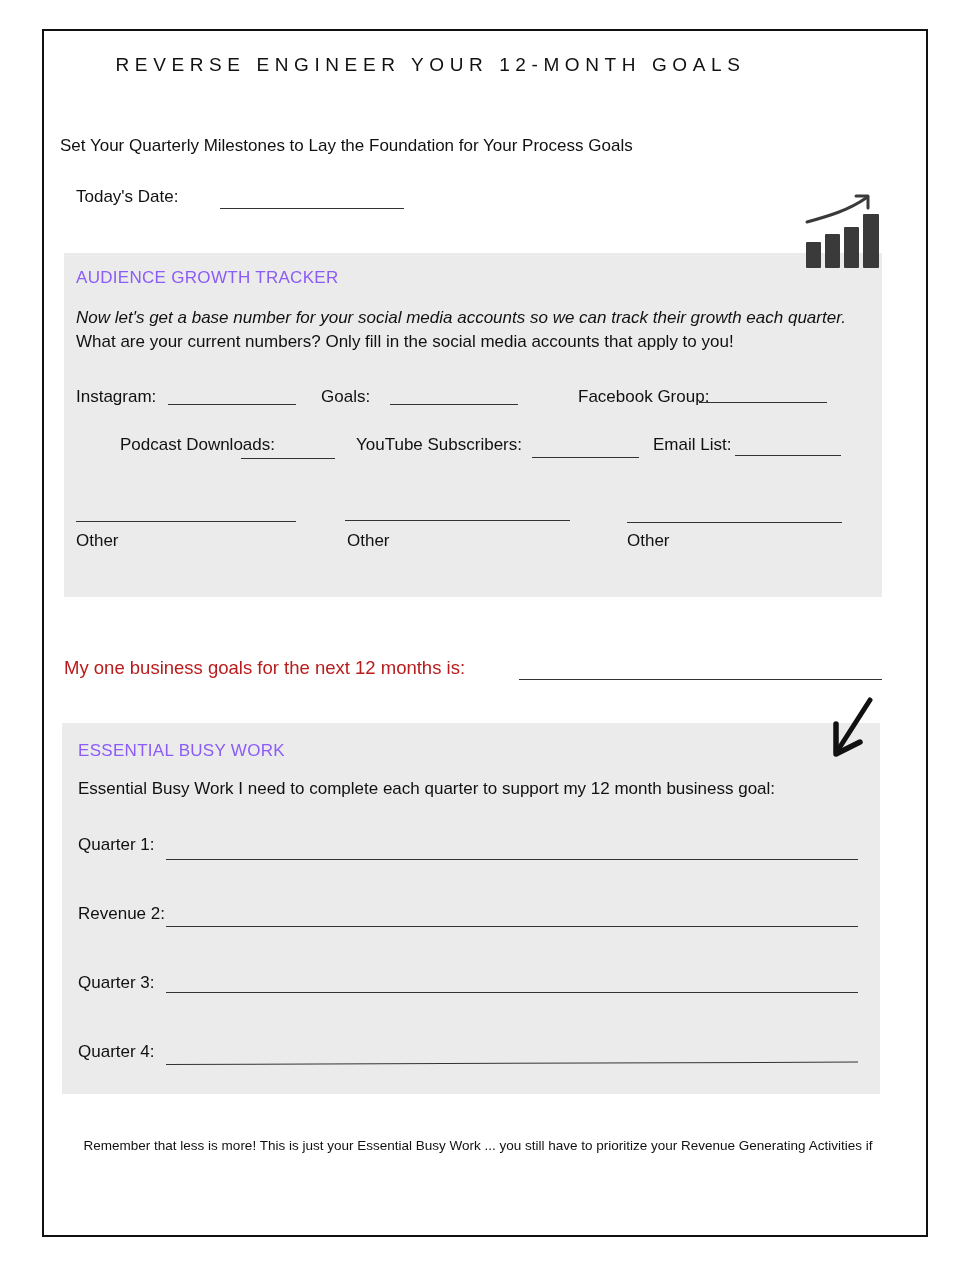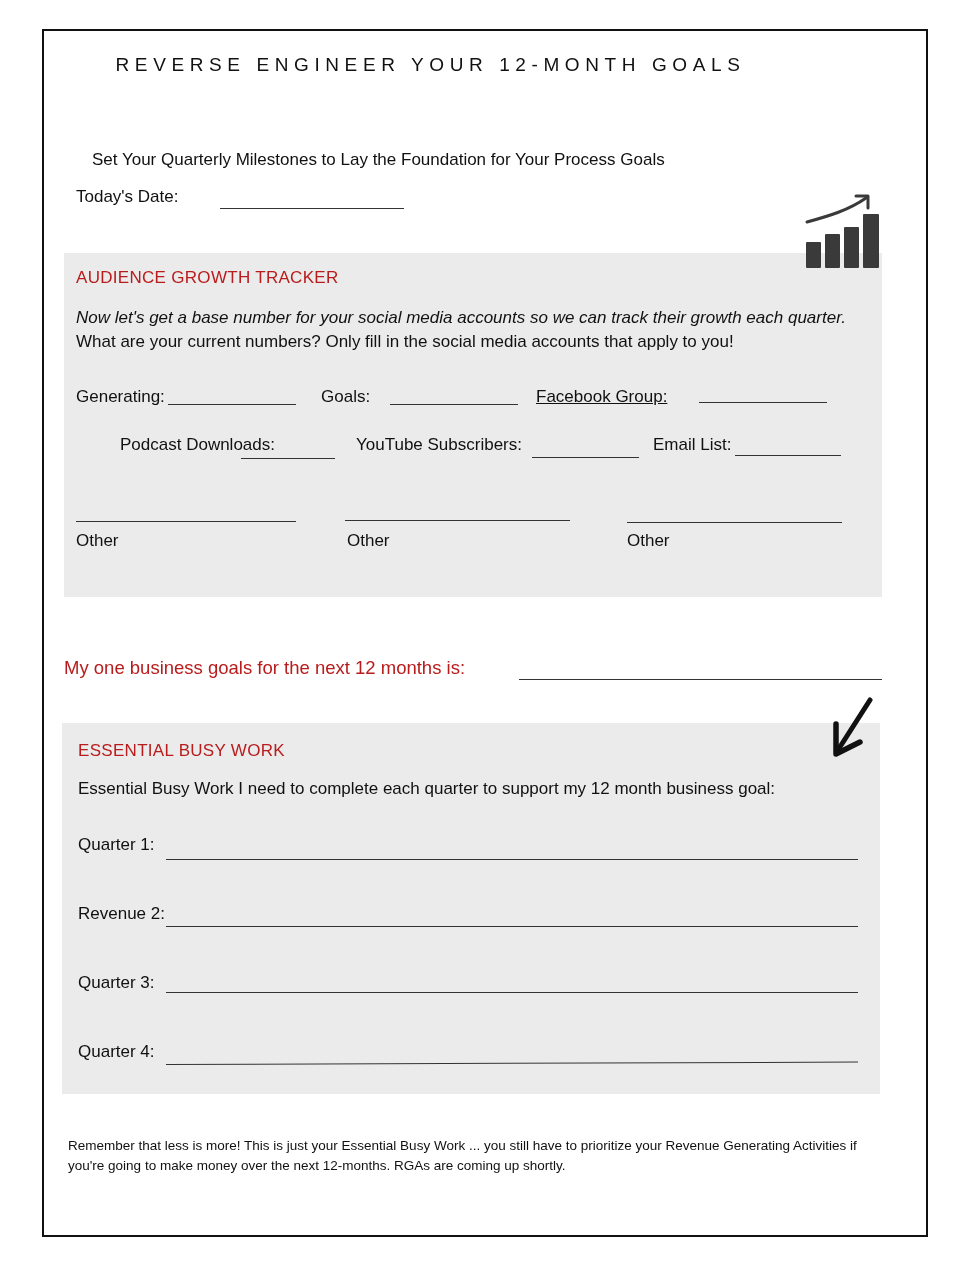--- a/index.html
+++ b/index.html
@@ -3,58 +3,58 @@
 <meta charset="utf-8">
 <style>
   html, body { margin: 0; padding: 0; background: #ffffff; }
   body { width: 971px; height: 1267px; position: relative; overflow: hidden; font-family: "Liberation Sans", sans-serif; color: #111; }
   .frame { position: absolute; left: 42px; top: 29px; width: 886px; height: 1208px; border: 2.5px solid #111; box-sizing: border-box; }
   .abs { position: absolute; }
   .title { left: 0; width: 861px; top: 54px; text-align: center; font-size: 19px; letter-spacing: 5.6px; font-weight: 500; color: #111; }
   .txt { font-size: 17px; color: #111; white-space: nowrap; }
   .line { position: absolute; height: 0; border-top: 1.6px solid #333; }
   .panel { position: absolute; background: #ebebeb; }
-  .heading { font-size: 17px; letter-spacing: 0.3px; color: #b91c1c; }
+  .heading { font-size: 17px; letter-spacing: 0.3px; color: #8b5cf6; }
   .goal { font-size: 18.5px; color: #b91c1c; }
   .foot { font-size: 13.5px; line-height: 20px; color: #111; white-space: normal; }
 </style>
 </head>
 <body>
 
 <div class="frame"></div>
 
 <div class="abs title">REVERSE ENGINEER YOUR 12-MONTH GOALS</div>
 
-<div class="abs txt" style="left:92px; top:136px;margin-top:14px;">Set Your Quarterly Milestones to Lay the Foundation for Your Process Goals</div>
+<div class="abs txt" style="left:60px; top:136px;">Set Your Quarterly Milestones to Lay the Foundation for Your Process Goals</div>
 
 <div class="abs txt" style="left:76px; top:187px;">Today's Date:</div>
 <div class="line" style="left:220px; top:208px; width:184px;"></div>
 
 <div class="panel" style="left:64px; top:253px; width:818px; height:344px;"></div>
 
 <svg class="abs" style="left:804px; top:192px;" width="78" height="78" viewBox="0 0 78 78">
   <path d="M3 30 C 25 24, 45 18, 62 6" stroke="#3a3a3a" stroke-width="3" fill="none" stroke-linecap="round"></path>
   <path d="M52 4 L64 4 L64 16" stroke="#3a3a3a" stroke-width="3" fill="none" stroke-linecap="round" stroke-linejoin="round"></path>
   <rect x="2" y="50" width="15" height="26" fill="#3a3a3a" rx="1"></rect>
   <rect x="21" y="42" width="15" height="34" fill="#3a3a3a" rx="1"></rect>
   <rect x="40" y="35" width="15" height="41" fill="#3a3a3a" rx="1"></rect>
   <rect x="59" y="22" width="16" height="54" fill="#3a3a3a" rx="1"></rect>
 </svg>
 
 <div class="abs heading" style="left:76px; top:268px;">AUDIENCE GROWTH TRACKER</div>
 <div class="abs txt" style="left:76px; top:308px;font-style:italic;">Now let's get a base number for your social media accounts so we can track their growth each quarter.</div>
 <div class="abs txt" style="left:76px; top:332px;">What are your current numbers? Only fill in the social media accounts that apply to you!</div>
 
-<div class="abs txt" style="left:76px; top:387px;">Generating:</div>
+<div class="abs txt" style="left:76px; top:387px;">Instagram:</div>
 <div class="line" style="left:168px; top:404px; width:128px;"></div>
 
 <div class="abs txt" style="left:321px; top:387px;">Goals:</div>
 <div class="line" style="left:390px; top:404px; width:128px;"></div>
 
-<div class="abs txt" style="left:536px; top:387px;text-decoration:underline;">Facebook Group:</div>
+<div class="abs txt" style="left:578px; top:387px;">Facebook Group:</div>
 <div class="line" style="left:699px; top:402px; width:128px;"></div>
 
 <div class="abs txt" style="left:76px; top:435px;margin-left:44px;">Podcast Downloads:</div>
 <div class="line" style="left:241px; top:458px; width:94px;"></div>
 
 <div class="abs txt" style="left:356px; top:435px;">YouTube Subscribers:</div>
 <div class="line" style="left:532px; top:457px; width:107px;"></div>
 
 <div class="abs txt" style="left:653px; top:435px;">Email List:</div>
 <div class="line" style="left:735px; top:455px; width:106px;"></div>
@@ -86,16 +86,15 @@
 
 <div class="abs txt" style="left:78px; top:904px;">Revenue 2:</div>
 <div class="line" style="left:166px; top:926px; width:692px;"></div>
 
 <div class="abs txt" style="left:78px; top:973px;">Quarter 3:</div>
 <div class="line" style="left:166px; top:992px; width:692px;"></div>
 
 <div class="abs txt" style="left:78px; top:1042px;">Quarter 4:</div>
 <div class="line" style="left:166px; top:1064px; width:692px; transform: rotate(-0.2deg); transform-origin: left;"></div>
 
-<div class="abs foot" style="left:68px; top:1136px; width:820px;">
+<div class="abs foot" style="left:68px; top:1136px; width:820px;text-align:center;">
   <div>Remember that less is more! This is just your Essential Busy Work ... you still have to prioritize your Revenue Generating Activities if</div>
-  <div>you're going to make money over the next 12-months. RGAs are coming up shortly.</div>
 </div>
 
 </body></html>

